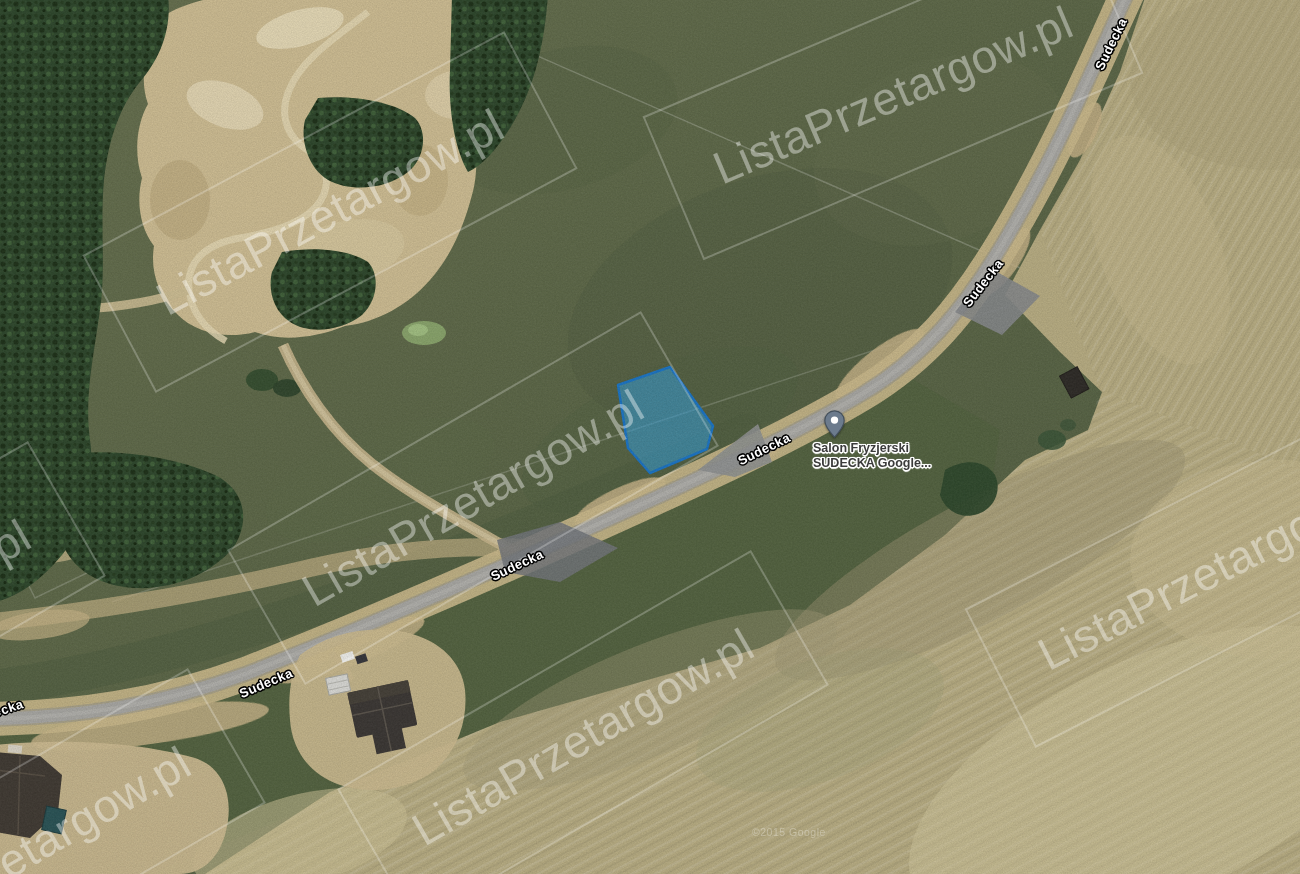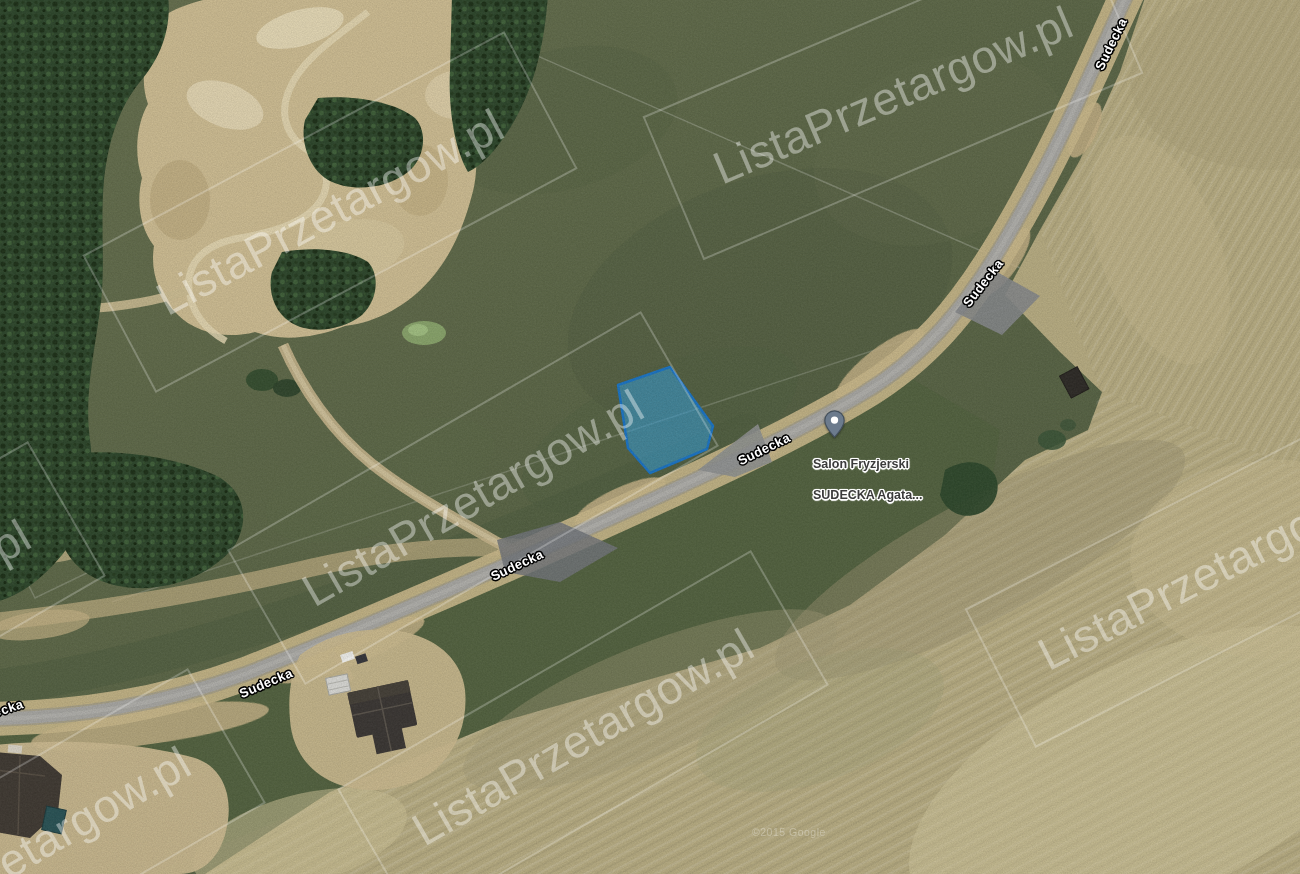--- a/index.html
+++ b/index.html
@@ -17,21 +17,21 @@
       letter-spacing:0.4px;white-space:nowrap;
       text-shadow:-1px -1px 0 #000,1px -1px 0 #000,-1px 1px 0 #000,1px 1px 0 #000,
                   0 -1.6px 0 #000,0 1.6px 0 #000,-1.6px 0 0 #000,1.6px 0 0 #000;}
   
   .place-marker{position:absolute;inset:0;}
   .pin{position:absolute;width:21px;height:28px;filter:drop-shadow(0 1px 1px rgba(0,0,0,.4));}
   .place-label{position:absolute;font-size:12.5px;line-height:14.5px;font-weight:bold;
       color:#3b3b3b;white-space:nowrap;
       text-shadow:-1px -1px 0 #fff,1px -1px 0 #fff,-1px 1px 0 #fff,1px 1px 0 #fff,
                   0 -1.5px 1px #fff,0 1.5px 1px #fff,-1.5px 0 1px #fff,1.5px 0 1px #fff;}
-  .place-label span{display:block;margin-top:16px;}
+  .place-label span{display:block;}
   .attr-text{font-size:10.5px;letter-spacing:0.5px;fill:rgba(255,255,255,0.30);}
 </style>
 </head>
 <body>
 
 <div class="stage">
 
 <svg class="mapart" width="1300" height="874" viewBox="0 0 1300 874">
   <defs>
     <linearGradient id="mg" x1="0" y1="0" x2="1" y2="1">
@@ -227,17 +227,17 @@
       <div class="road-label" style="left: -4px; top: 712px; transform: translate(-50%, -50%) rotate(-18deg);">Sudecka</div>
     </div>
 
 <div class="place-marker">
   <svg class="pin" viewBox="0 0 24 32" style="left: 823.5px; top: 410px;">
     <path d="M12 1 C5.9 1 1 5.9 1 12 c0 8 11 19 11 19 s11-11 11-19 C23 5.9 18.1 1 12 1 Z" fill="#6c7b8d" stroke="#44505c" stroke-width="1.3"></path>
     <circle cx="12" cy="11.5" r="4.2" fill="#ffffff"></circle>
   </svg>
   <div class="place-label" style="left: 813px; top: 441px;">
     <span>Salon Fryzjerski</span>
-    <span>SUDECKA Agata...</span>
+    <span>SUDECKA Google...</span>
   </div>
 </div>
 
 </div>
 
 </body></html>

